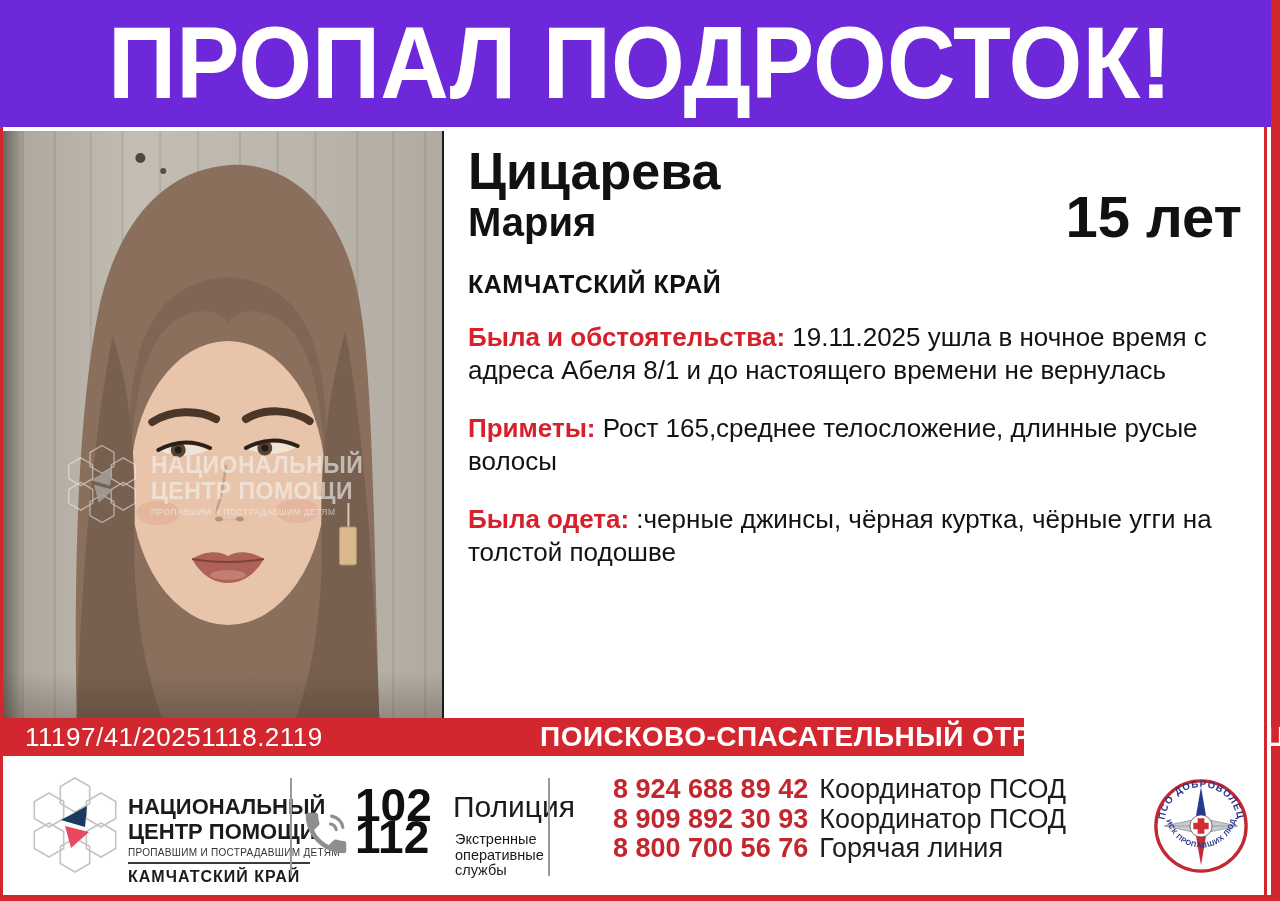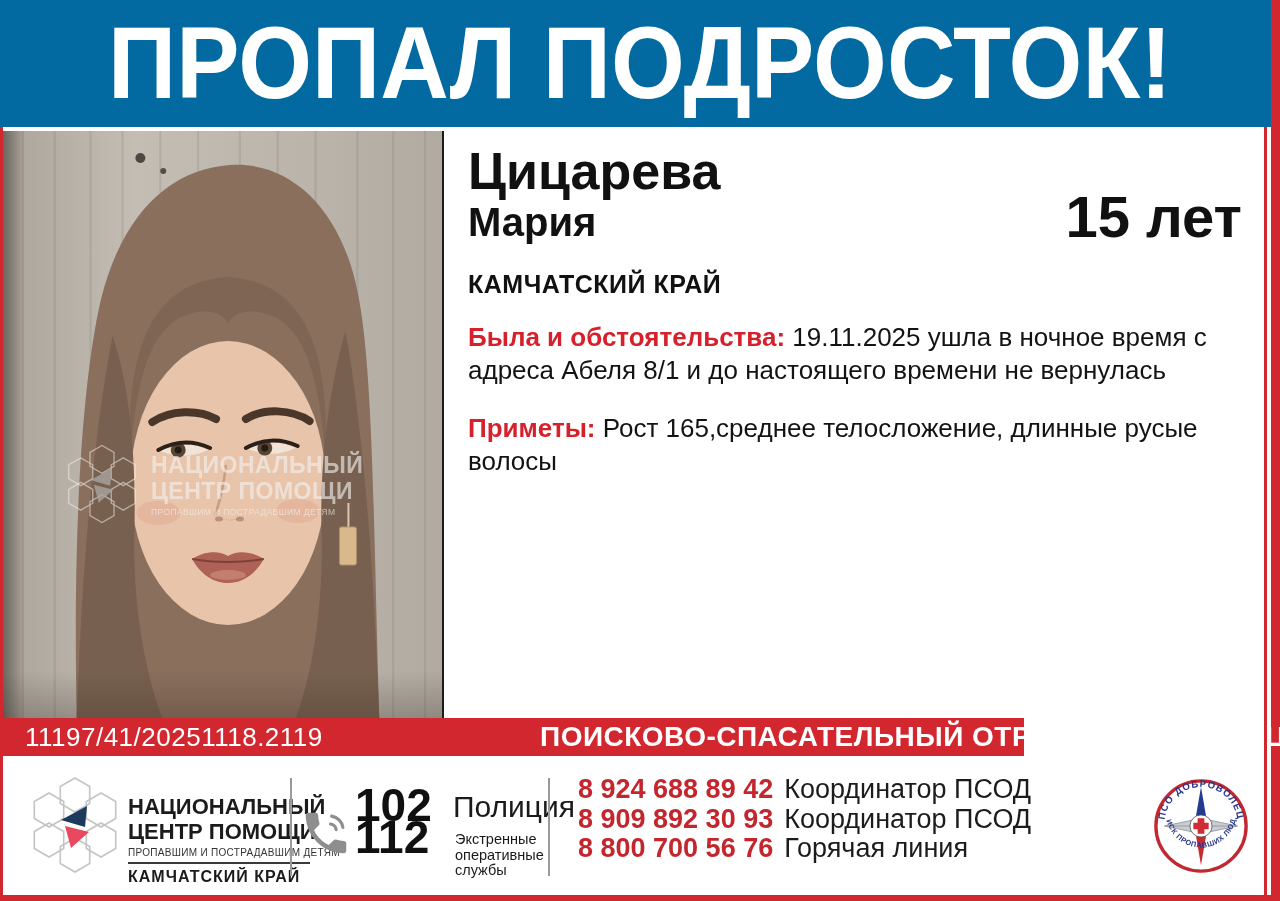--- a/index.html
+++ b/index.html
@@ -1,21 +1,21 @@
 <!DOCTYPE html>
 <html><head>
 <meta charset="utf-8">
 <style>
   html,body{margin:0;padding:0;}
   body{
     width:1280px;height:901px;position:relative;background:#ffffff;
     font-family:"Liberation Sans", sans-serif;overflow:hidden;color:#111;
   }
   
-  .header-band{position:absolute;left:0;top:0;width:1280px;height:127px;background:#0369a1;
+  .header-band{position:absolute;left:0;top:0;width:1280px;height:127px;background:#6d28d9;
     display:flex;align-items:center;justify-content:center;}
   .header-title{color:#fff;font-weight:bold;font-size:102px;white-space:nowrap;
     transform:scaleX(0.93);letter-spacing:0px;}
   .left-frame{position:absolute;left:0;top:127px;width:3px;height:774px;background:#d2272e;}
   .right-frame{position:absolute;left:1264px;top:127px;width:3px;height:774px;background:#d2272e;}
   .right-outer{position:absolute;left:1271px;top:0;width:9px;height:901px;background:#d2272e;}
   .bottom-strip{position:absolute;left:0;top:895px;width:1280px;height:6px;background:#d2272e;}
   
   .photo{position:absolute;left:3px;top:131px;width:441px;height:587px;overflow:hidden;
     border-right:2px solid #1d1b1a;box-sizing:border-box;}
@@ -48,21 +48,21 @@
   .ncp-region{font-size:16px;font-weight:bold;letter-spacing:1px;color:#1b1b1b;}
   .v-divider{position:absolute;top:22px;width:2px;height:98px;background:#9a9a9a;}
   .div1{left:287px;} .div2{left:545px;}
   .phone-icon{position:absolute;left:296px;top:50px;}
   .num-102{position:absolute;left:352px;top:22px;font-size:46px;font-weight:bold;color:#101010;}
   .lbl-police{position:absolute;left:450px;top:34px;font-size:30px;color:#1a1a1a;}
   .num-112{position:absolute;left:352px;top:54px;font-size:46px;font-weight:bold;color:#101010;}
   .lbl-emg{position:absolute;left:452px;top:76px;font-size:14.5px;line-height:1.08;width:135px;color:#1a1a1a;}
   .phones{position:absolute;left:575px;top:18px;}
   .phone-row{height:29.5px;white-space:nowrap;}
-  .phone-num{font-size:27px;font-weight:bold;color:#c4262e;}
+  .phone-num{font-size:27px;font-weight:bold;color:#c4262e;margin-left:35px;}
   .phone-lbl{font-size:27px;color:#1c1c1c;margin-left:11px;}
   .pso{position:absolute;left:1150px;top:22px;}
 </style>
 </head>
 <body>
 
 <div class="header-band">
   <div class="header-title">ПРОПАЛ ПОДРОСТОК!</div>
 </div>
 <div class="left-frame"></div>
@@ -164,20 +164,21 @@
   </div>
 </div>
 
 <div class="info">
   <div class="last-name">Цицарева</div>
   <div class="first-name">Мария</div>
   <div class="age">15 лет</div>
   <div class="region">КАМЧАТСКИЙ КРАЙ</div>
   <p class="detail"><span class="lbl">Была и обстоятельства:</span><span> 19.11.2025 ушла в ночное время с адреса Абеля 8/1 и до настоящего времени не вернулась</span></p>
   <p class="detail"><span class="lbl">Приметы:</span><span> Рост 165,среднее телосложение, длинные русые волосы</span></p>
+  <p class="detail"><span class="lbl">Была одета:</span><span> :черные джинсы, чёрная куртка, чёрные угги на толстой подошве</span></p>
 </div>
 
 <div class="case-band">
   <span class="case-number">11197/41/20251118.2119</span>
   <span class="squad-name">ПОИСКОВО-СПАСАТЕЛЬНЫЙ ОТРЯД ДОБРОВОЛЕЦ</span>
 </div>
 
 <div class="footer">
   <svg class="ncp-icon" width="100" height="110" viewBox="0 0 100 110">
     <g fill="none" stroke="#c4c4c4" stroke-width="1.6">

